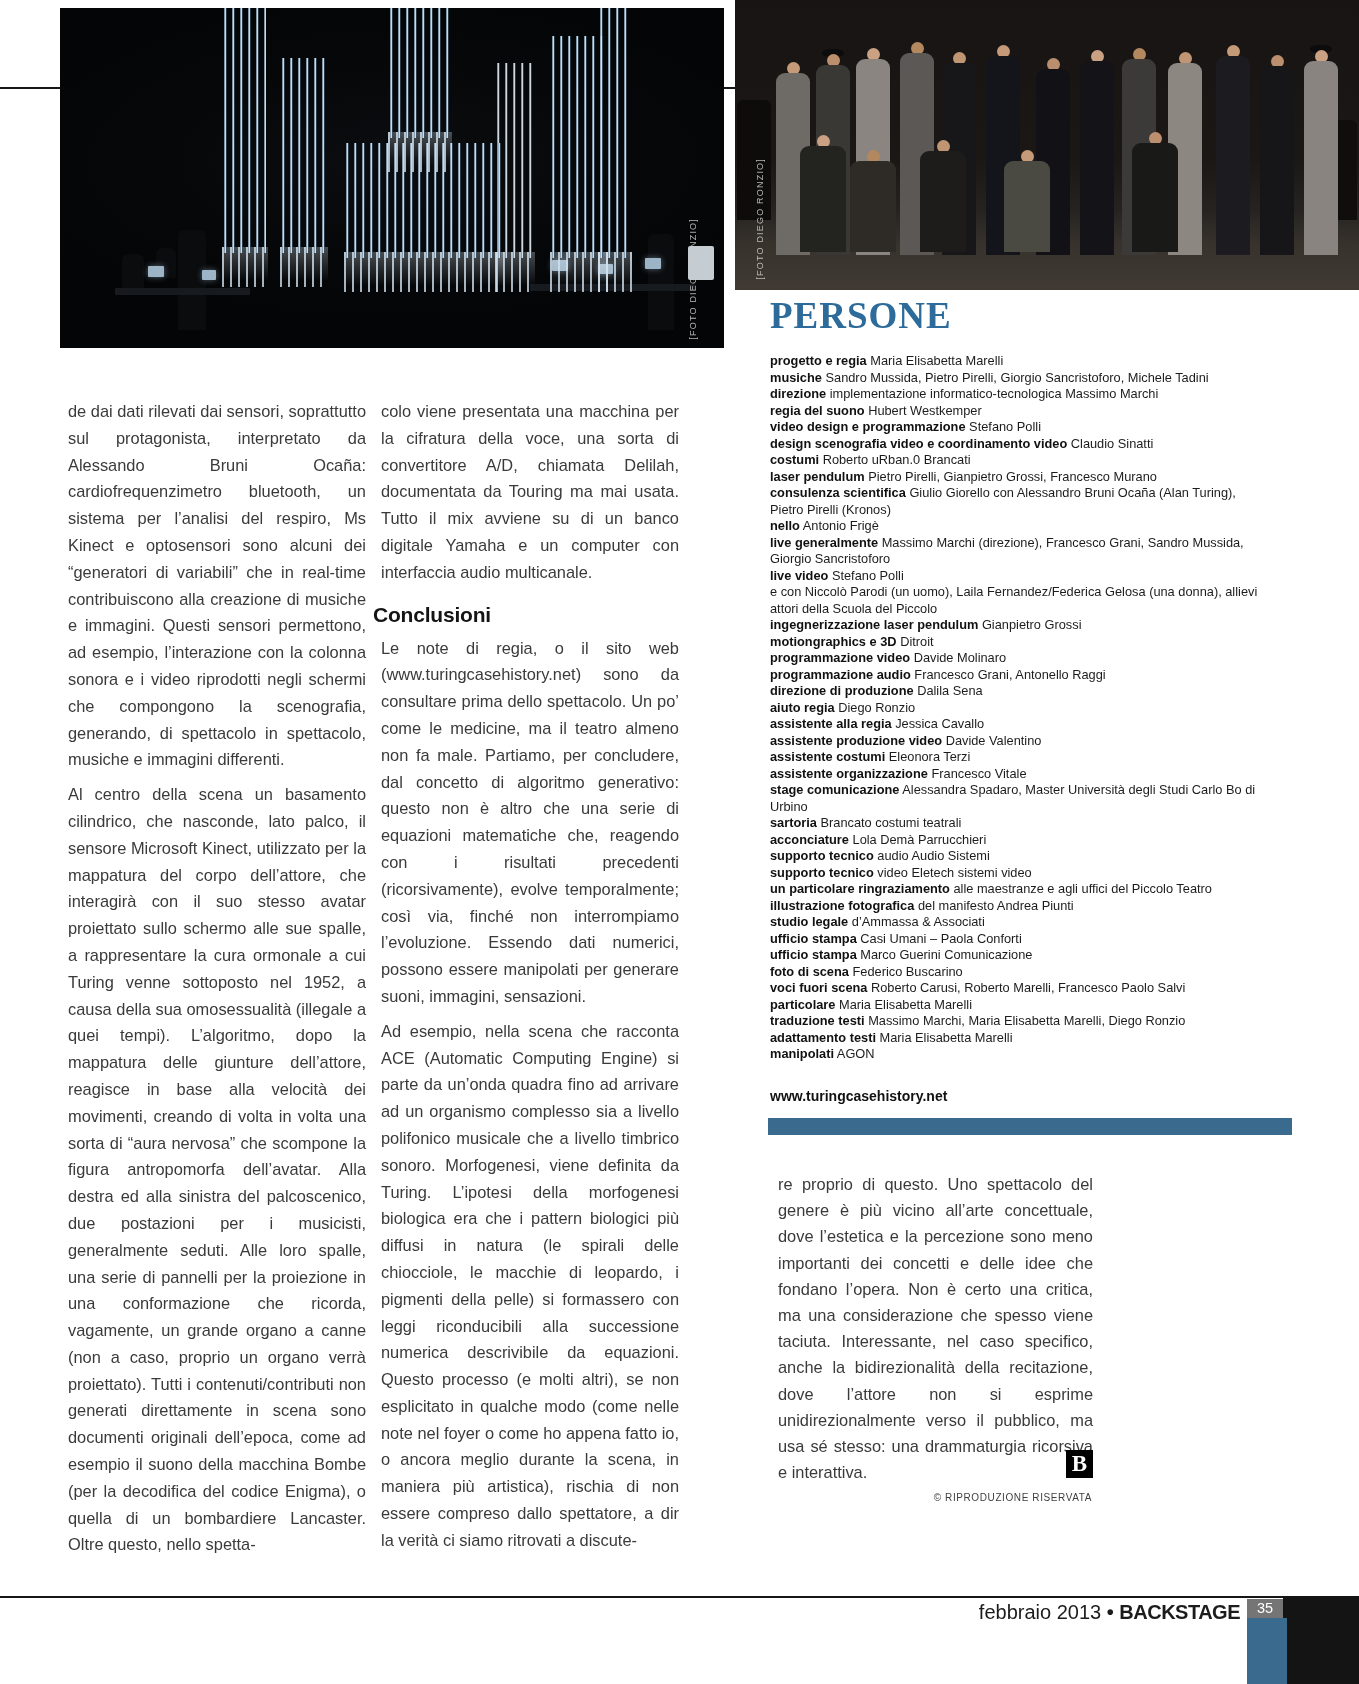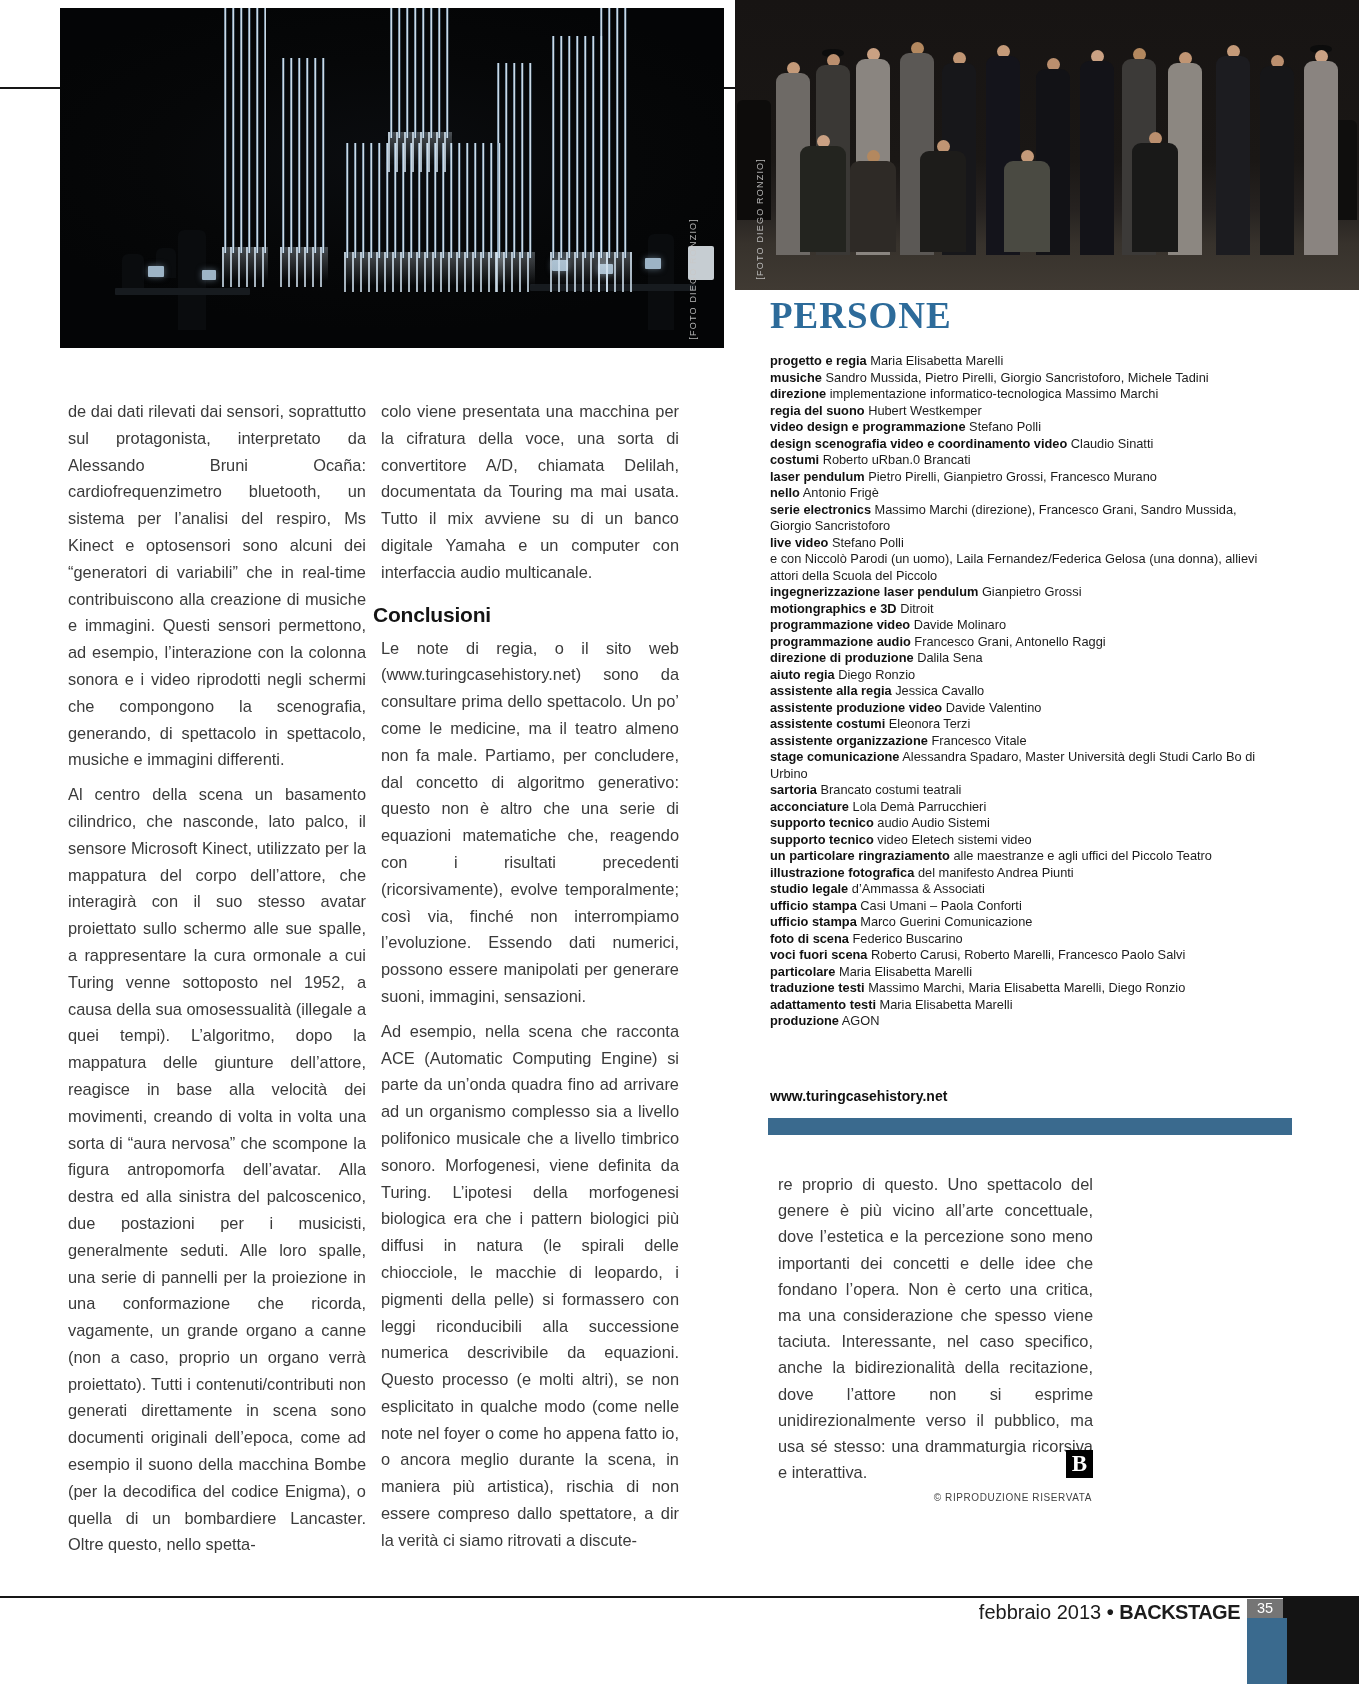--- a/index.html
+++ b/index.html
@@ -197,22 +197,23 @@
   <h2 class="persone-h">PERSONE</h2>
   <div class="credits" id="creditsList">
       <div class="credit"><b>progetto e regia</b> Maria Elisabetta Marelli</div>
       <div class="credit"><b>musiche</b> Sandro Mussida, Pietro Pirelli, Giorgio Sancristoforo, Michele Tadini</div>
       <div class="credit"><b>direzione</b> implementazione informatico-tecnologica Massimo Marchi</div>
       <div class="credit"><b>regia del suono</b> Hubert Westkemper</div>
       <div class="credit"><b>video design e programmazione</b> Stefano Polli</div>
       <div class="credit"><b>design scenografia video e coordinamento video</b> Claudio Sinatti</div>
       <div class="credit"><b>costumi</b> Roberto uRban.0 Brancati</div>
       <div class="credit"><b>laser pendulum</b> Pietro Pirelli, Gianpietro Grossi, Francesco Murano</div>
+      <div class="credit"><b>consulenza scientifica</b> Giulio Giorello con Alessandro Bruni Ocaña (Alan Turing), Pietro Pirelli (Kronos)</div>
       <div class="credit"><b>nello</b> Antonio Frigè</div>
-      <div class="credit"><b>serie electronics</b> Massimo Marchi (direzione), Francesco Grani, Sandro Mussida, Giorgio Sancristoforo</div>
+      <div class="credit"><b>live generalmente</b> Massimo Marchi (direzione), Francesco Grani, Sandro Mussida, Giorgio Sancristoforo</div>
       <div class="credit"><b>live video</b> Stefano Polli</div>
       <div class="credit">e con Niccolò Parodi (un uomo), Laila Fernandez/Federica Gelosa (una donna), allievi attori della Scuola del Piccolo</div>
       <div class="credit"><b>ingegnerizzazione laser pendulum</b> Gianpietro Grossi</div>
       <div class="credit"><b>motiongraphics e 3D</b> Ditroit</div>
       <div class="credit"><b>programmazione video</b> Davide Molinaro</div>
       <div class="credit"><b>programmazione audio</b> Francesco Grani, Antonello Raggi</div>
       <div class="credit"><b>direzione di produzione</b> Dalila Sena</div>
       <div class="credit"><b>aiuto regia</b> Diego Ronzio</div>
       <div class="credit"><b>assistente alla regia</b> Jessica Cavallo</div>
       <div class="credit"><b>assistente produzione video</b> Davide Valentino</div>
@@ -226,21 +227,21 @@
       <div class="credit"><b>un particolare ringraziamento</b> alle maestranze e agli uffici del Piccolo Teatro</div>
       <div class="credit"><b>illustrazione fotografica</b> del manifesto Andrea Piunti</div>
       <div class="credit"><b>studio legale</b> d’Ammassa &amp; Associati</div>
       <div class="credit"><b>ufficio stampa</b> Casi Umani – Paola Conforti</div>
       <div class="credit"><b>ufficio stampa</b> Marco Guerini Comunicazione</div>
       <div class="credit"><b>foto di scena</b> Federico Buscarino</div>
       <div class="credit"><b>voci fuori scena</b> Roberto Carusi, Roberto Marelli, Francesco Paolo Salvi</div>
       <div class="credit"><b>particolare</b> Maria Elisabetta Marelli</div>
       <div class="credit"><b>traduzione testi</b> Massimo Marchi, Maria Elisabetta Marelli, Diego Ronzio</div>
       <div class="credit"><b>adattamento testi</b> Maria Elisabetta Marelli</div>
-      <div class="credit"><b>produzione</b> AGON</div>
+      <div class="credit"><b>manipolati</b> AGON</div>
     </div>
   <div class="website">www.turingcasehistory.net</div>
 
   <div class="bluebar"></div>
 
   <div class="col" style="left:770px;top:1163px;width:331px;line-height:26.2px;">
     <p>re proprio di questo. Uno spettacolo del genere è più vicino all’arte concettuale, dove l’estetica e la percezione sono meno importanti dei concetti e delle idee che fondano l’opera. Non è certo una critica, ma una considerazione che spesso viene taciuta. Interessante, nel caso specifico, anche la bidirezionalità della recitazione, dove l’attore non si esprime unidirezionalmente verso il pubblico, ma usa sé stesso: una drammaturgia ricorsiva e interattiva.</p>
   </div>
   <div class="blogo">B</div>
   <div class="copyright">© RIPRODUZIONE RISERVATA</div>

